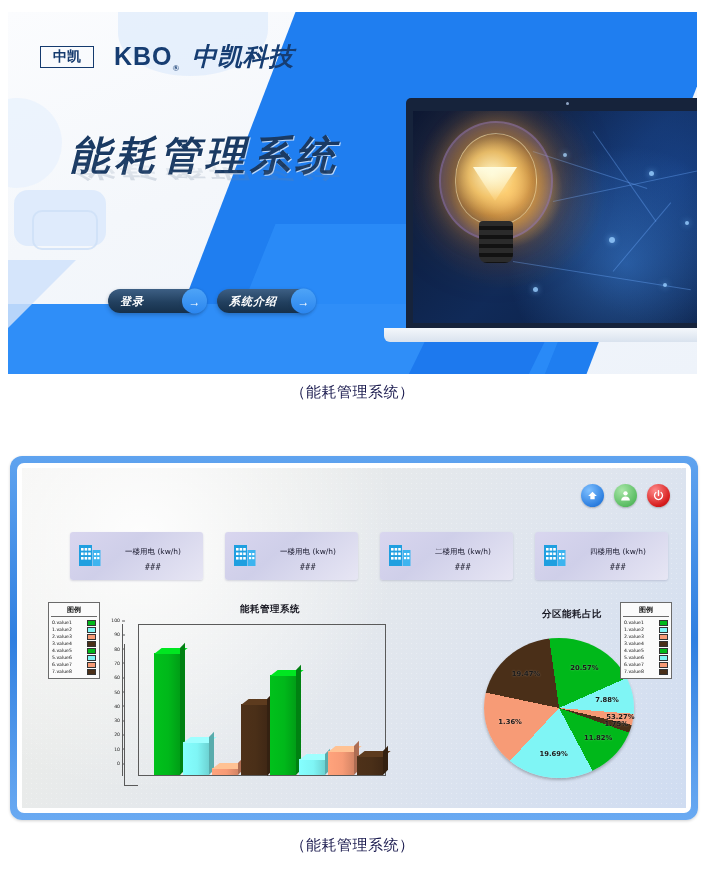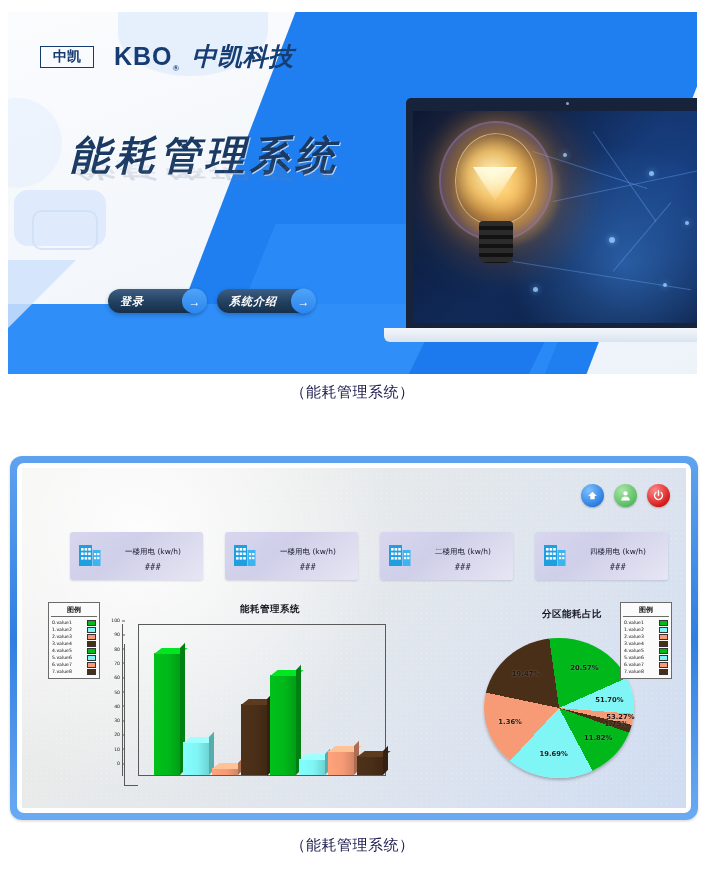--- a/index.html
+++ b/index.html
@@ -632,21 +632,21 @@
                 </div>
               </div>
           </div>
 
           <div class="chart-title pie-title">分区能耗占比</div>
 
           <div class="pie-chart">
             <div class="pie-disc" id="pie-disc" style="background: conic-gradient(from -8deg, rgb(0, 184, 26) 0deg, rgb(0, 184, 26) 74.05deg, rgb(127, 245, 245) 74.05deg, rgb(127, 245, 245) 102.42deg, rgb(247, 155, 118) 102.42deg, rgb(247, 155, 118) 111.1deg, rgb(74, 47, 24) 111.1deg, rgb(74, 47, 24) 117.4deg, rgb(0, 184, 26) 117.4deg, rgb(0, 184, 26) 159.95deg, rgb(127, 245, 245) 159.95deg, rgb(127, 245, 245) 230.83deg, rgb(247, 155, 118) 230.83deg, rgb(247, 155, 118) 289.91deg, rgb(74, 47, 24) 289.91deg, rgb(74, 47, 24) 360deg);"></div>
             <div id="pie-labels">
                 <div class="pie-pct" style="left: 96.2603px; top: 35.7776px;">20.57%</div>
-                <div class="pie-pct" style="left: 121.276px; top: 68.1988px;">51.70%</div>
+                <div class="pie-pct" style="left: 121.276px; top: 68.1988px;">7.88%</div>
                 <div class="pie-pct" style="left: 132.289px; top: 84.5449px;">53.27%</div>
                 <div class="pie-pct" style="left: 130.564px; top: 91.7002px;">1.75%</div>
                 <div class="pie-pct" style="left: 109.923px; top: 105.979px;">11.82%</div>
                 <div class="pie-pct" style="left: 65.5689px; top: 121.618px;">19.69%</div>
                 <div class="pie-pct" style="left: 24.3484px; top: 89.932px;">1.36%</div>
                 <div class="pie-pct" style="left: 37.8707px; top: 42.3829px;">19.47%</div>
               </div>
           </div>
 
           <div class="legend-box legend-right">

